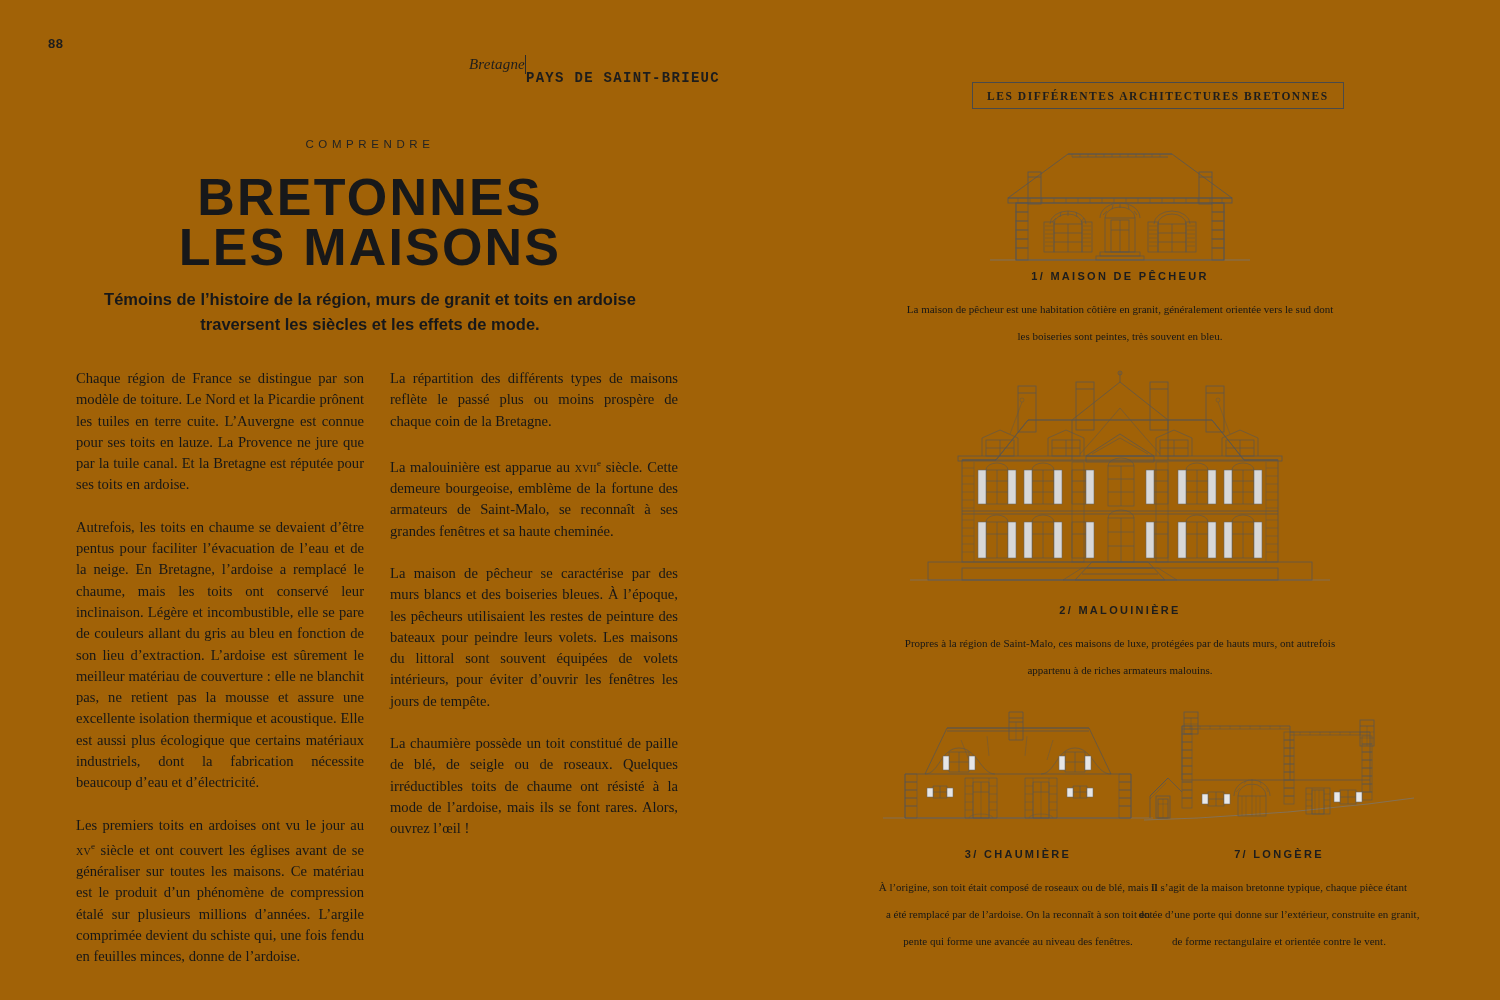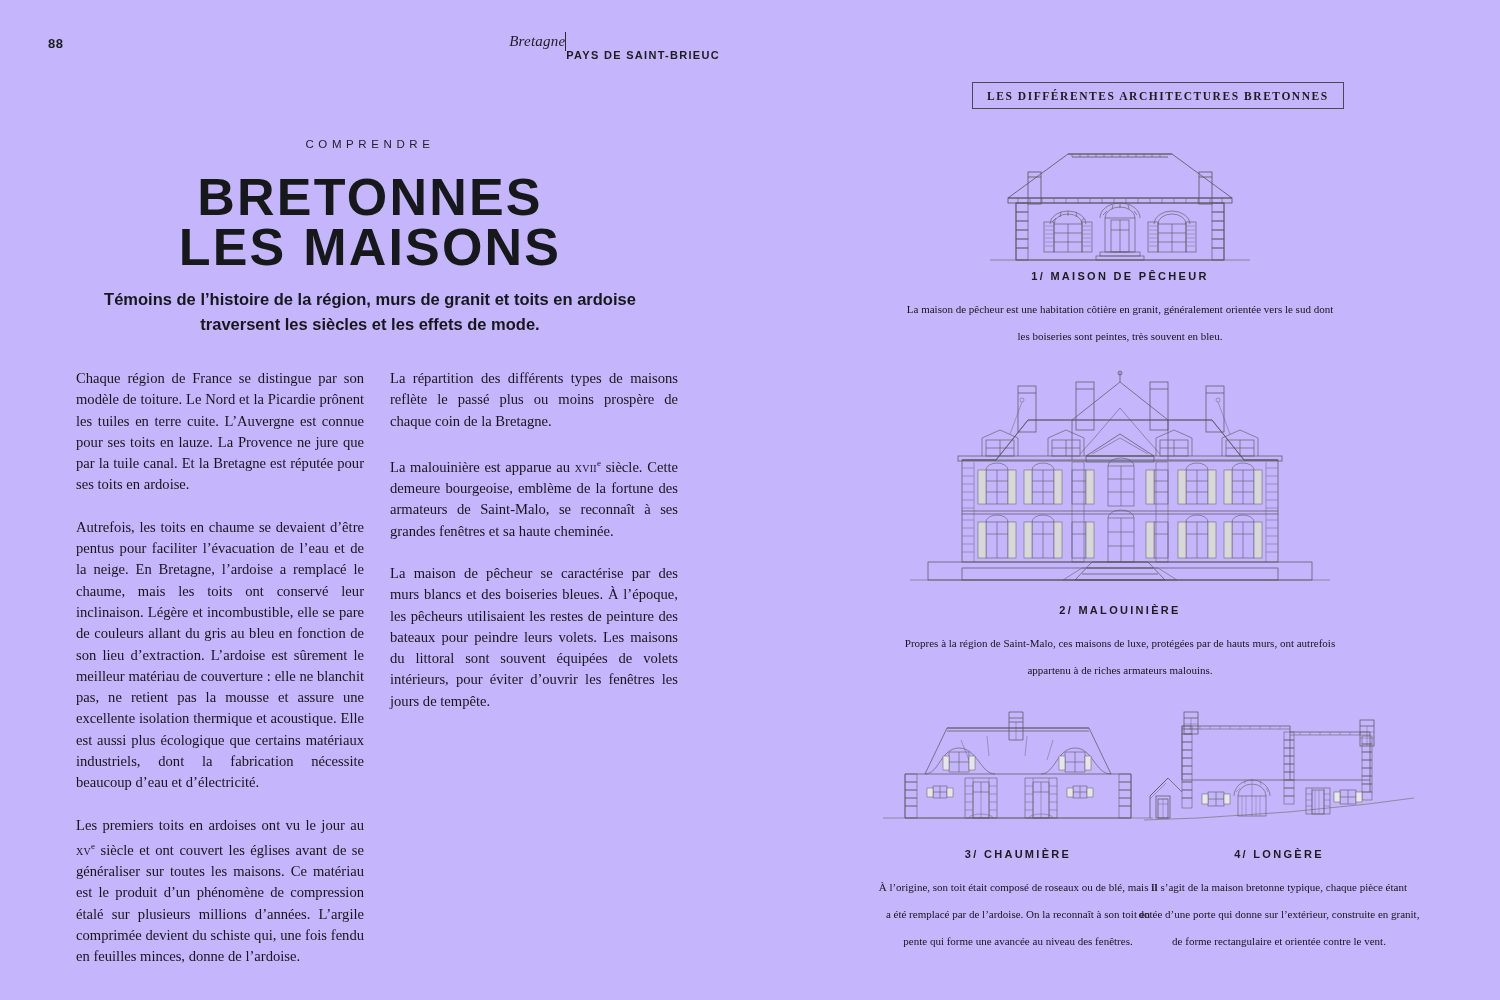--- a/index.html
+++ b/index.html
@@ -4,62 +4,62 @@
 <style>
   html, body {
     margin: 0;
     padding: 0;
     background: #ffffff;
   }
   .page {
     position: relative;
     width: 1500px;
     height: 1000px;
-    background: #c4b5fd;
+    background: #a16207;
     overflow: hidden;
     font-family: "Liberation Serif", serif;
     color: #1a1a1a;
   }
 
   
   .folio {
     position: absolute;
     left: 48px;
     top: 36px;
     font-family: "Liberation Sans", sans-serif;
     font-weight: bold;
     font-size: 13px;
     letter-spacing: 0.5px;
     color: #1d1d1d;
   }
   .runhead {
     position: absolute;
     left: 430px;
-    top: 21px;
+    top: 42px;
     width: 290px;
     display: flex;
     align-items: center;
     justify-content: flex-end;
   }
   .runhead-region {
     font-family: "Liberation Serif", serif;
     font-style: italic;
     font-size: 15px;
     letter-spacing: 0.2px;
     color: #1d1d1d;
   }
   .runhead-rule {
     width: 1px;
     height: 19px;
     background: #2a2a2a;
   }
   .runhead-zone {
-    font-family: Liberation Sans, sans-serif;
+    font-family: Liberation Mono, monospace;
     font-weight: bold;
-    font-size: 11px;
+    font-size: 14px;
     letter-spacing: 1.3px;
     color: #1d1d1d;
     margin-top: 28px;
   }
 
   
   .kicker {
     position: absolute;
     left: 60px;
     top: 138px;
@@ -190,20 +190,21 @@
   <div class="col left">
     <p>Chaque région de France se distingue par son modèle de toiture. Le Nord et la Picardie prônent les tuiles en terre cuite. L’Auvergne est connue pour ses toits en lauze. La Provence ne jure que par la tuile canal. Et la Bretagne est réputée pour ses toits en ardoise.</p>
     <p>Autrefois, les toits en chaume se devaient d’être pentus pour faciliter l’évacuation de l’eau et de la neige. En Bretagne, l’ardoise a remplacé le chaume, mais les toits ont conservé leur inclinaison. Légère et incombustible, elle se pare de couleurs allant du gris au bleu en fonction de son lieu d’extraction. L’ardoise est sûrement le meilleur matériau de couverture : elle ne blanchit pas, ne retient pas la mousse et assure une excellente isolation thermique et acoustique. Elle est aussi plus écologique que certains matériaux industriels, dont la fabrication nécessite beaucoup d’eau et d’électricité.</p>
     <p><span>Les premiers toits en ardoises ont vu le jour au </span><span class="sc">xv</span><span class="sup">e</span><span> siècle et ont couvert les églises avant de se généraliser sur toutes les maisons. Ce matériau est le produit d’un phénomène de compression étalé sur plusieurs millions d’années. L’argile comprimée devient du schiste qui, une fois fendu en feuilles minces, donne de l’ardoise.</span></p>
   </div>
 
   <div class="col right">
     <p>La répartition des différents types de maisons reflète le passé plus ou moins prospère de chaque coin de la Bretagne.</p>
     <p><span>La malouinière est apparue au </span><span class="sc">xvii</span><span class="sup">e</span><span> siècle. Cette demeure bourgeoise, emblème de la fortune des armateurs de Saint-Malo, se reconnaît à ses grandes fenêtres et sa haute cheminée.</span></p>
     <p>La maison de pêcheur se caractérise par des murs blancs et des boiseries bleues. À l’époque, les pêcheurs utilisaient les restes de peinture des bateaux pour peindre leurs volets. Les maisons du littoral sont souvent équipées de volets intérieurs, pour éviter d’ouvrir les fenêtres les jours de tempête.</p>
+    <p>La chaumière possède un toit constitué de paille de blé, de seigle ou de roseaux. Quelques irréductibles toits de chaume ont résisté à la mode de l’ardoise, mais ils se font rares. Alors, ouvrez l’œil !</p>
   </div>
 
   <div class="panel-badge">LES DIFFÉRENTES ARCHITECTURES BRETONNES</div>
 
   <div class="fig fig1">
     <div class="art">
       <svg viewBox="0 0 440 132" width="440" height="132">
         <g fill="none" stroke="#555" stroke-width="0.8" stroke-linejoin="miter">
 
           <line x1="90" y1="122" x2="350" y2="122" stroke="#777"></line>
@@ -825,17 +826,17 @@
           <g stroke-width="0.55">
             <rect x="202" y="90" width="16" height="14"></rect>
             <line x1="210" y1="90" x2="210" y2="104"></line>
               <line x1="202" y1="97" x2="218" y2="97"></line>
             <rect x="196" y="92" width="6" height="10" fill="#e8e8e8" stroke="#666"></rect>
             <rect x="218" y="92" width="6" height="10" fill="#e8e8e8" stroke="#666"></rect>
           </g>
         </g>
       </svg>
     </div>
-    <div class="fig-caption">4/ LONGÈRE</div>
+    <div class="fig-caption">7/ LONGÈRE</div>
     <div class="fig-desc">Il s’agit de la maison bretonne typique, chaque pièce étant dotée d’une porte qui donne sur l’extérieur, construite en granit, de forme rectangulaire et orientée contre le vent.</div>
   </div>
 
 </div>
 
 </body></html>

